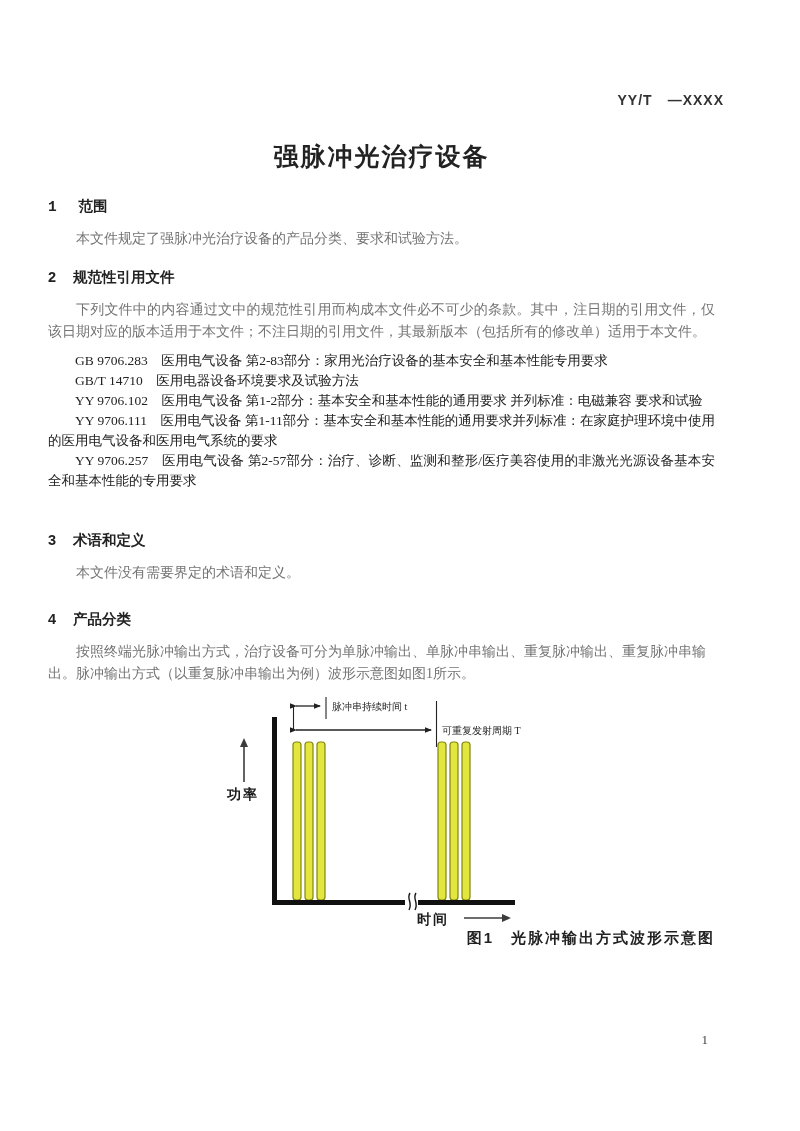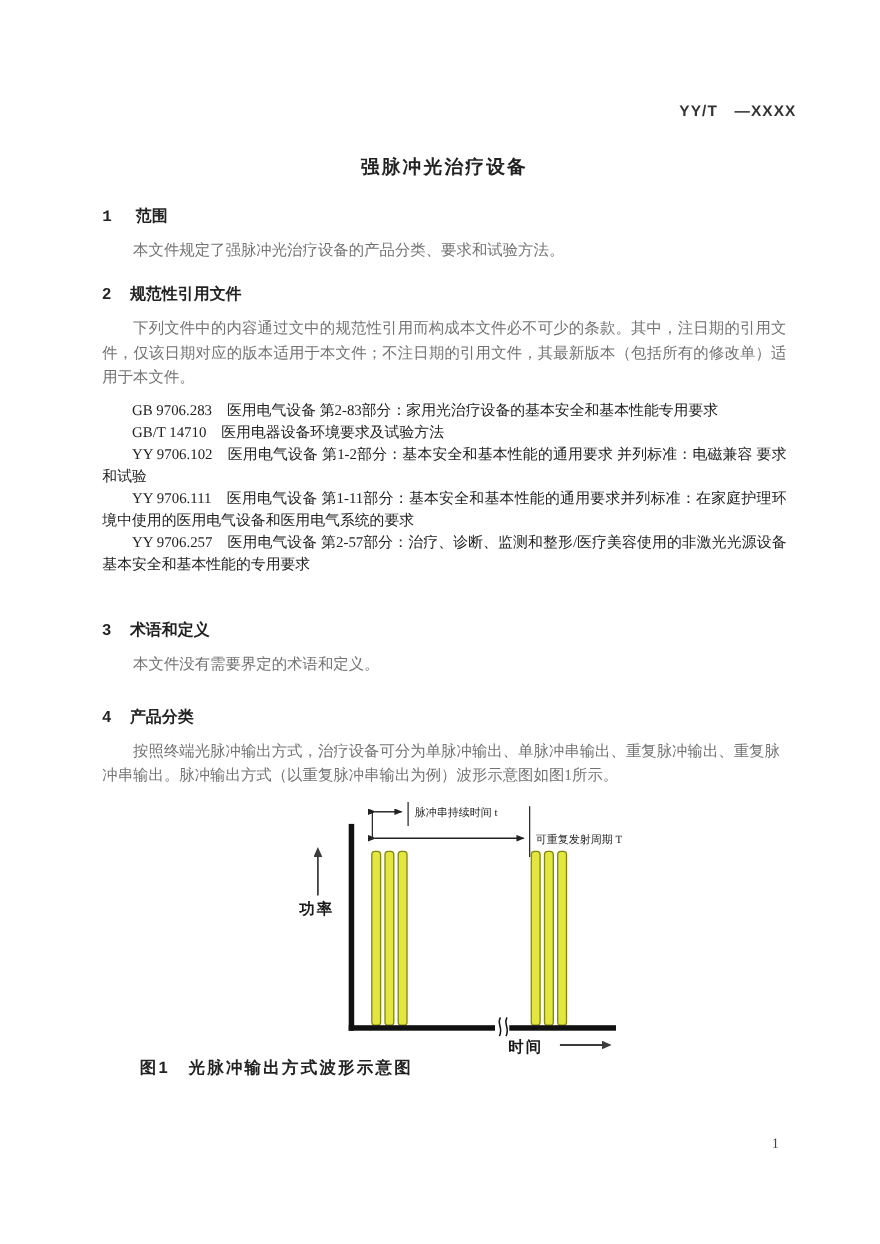--- a/index.html
+++ b/index.html
@@ -1,35 +1,35 @@
 <!DOCTYPE html>
 <html><head>
 <meta charset="utf-8">
 <style>
   html,body{margin:0;padding:0;background:#ffffff;}
   .page{
     position:relative;
     width:800px;height:1131px;
     box-sizing:border-box;
-    padding:0 85px 0 93px;
+    padding:0 85px 0 48px;
     background:#ffffff;
     color:#1f1f1f;
     font-family:"Liberation Serif","DejaVu Serif",serif;
     overflow:hidden;
   }
   .doc-code{
     position:absolute;top:92px;right:76px;
     font-family:"Liberation Sans","DejaVu Sans",sans-serif;
     font-size:14px;font-weight:bold;color:#333;letter-spacing:1px;
   }
   .title{
     margin:140px 0 0 0;
     text-align:center;
     font-family:"Liberation Sans","DejaVu Sans",sans-serif;
-    font-size:17px;font-weight:bold;color:#222;letter-spacing:2px;
+    font-size:25px;font-weight:bold;color:#222;letter-spacing:2px;
   }
   .heading{
     font-family:"Liberation Sans","DejaVu Sans",sans-serif;
     font-size:14.5px;font-weight:bold;color:#222;
   }
   .heading .num{display:inline-block;margin-right:13px;}
   .h-s1{margin-top:24px;font-family:Liberation Mono, monospace;}
   .h-s2{margin-top:18px;}
   .h-s3{margin-top:40px;}
   .h-s4{margin-top:26px;}
@@ -40,22 +40,22 @@
   .first-p{margin-top:12px;}
   .intro{text-align:justify;margin-top:12px;}
   .refs{margin-top:8px;}
   .ref{
     font-size:13.5px;line-height:20px;text-indent:2em;
     text-align:justify;color:#222;
   }
   .figure{position:relative;height:258px;margin-top:4px;}
   .figure svg{position:absolute;left:167px;top:0;}
   .fig-caption{
-    position:absolute;top:240px;left:16px;width:100%;
-    text-align:left;padding-left:18px;box-sizing:border-box;
+    position:absolute;top:240px;left:0;width:100%;
+    text-align:right;padding-left:18px;box-sizing:border-box;
     font-family:"Liberation Sans","DejaVu Sans",sans-serif;
     font-size:15px;font-weight:bold;color:#222;letter-spacing:2px;
   }
   .page-number{
     position:absolute;top:1032px;right:92px;
     font-size:13px;color:#444;
   }
   
   .axis{fill:#111;}
   .bar{stroke:#83860f;stroke-width:1.2;}

